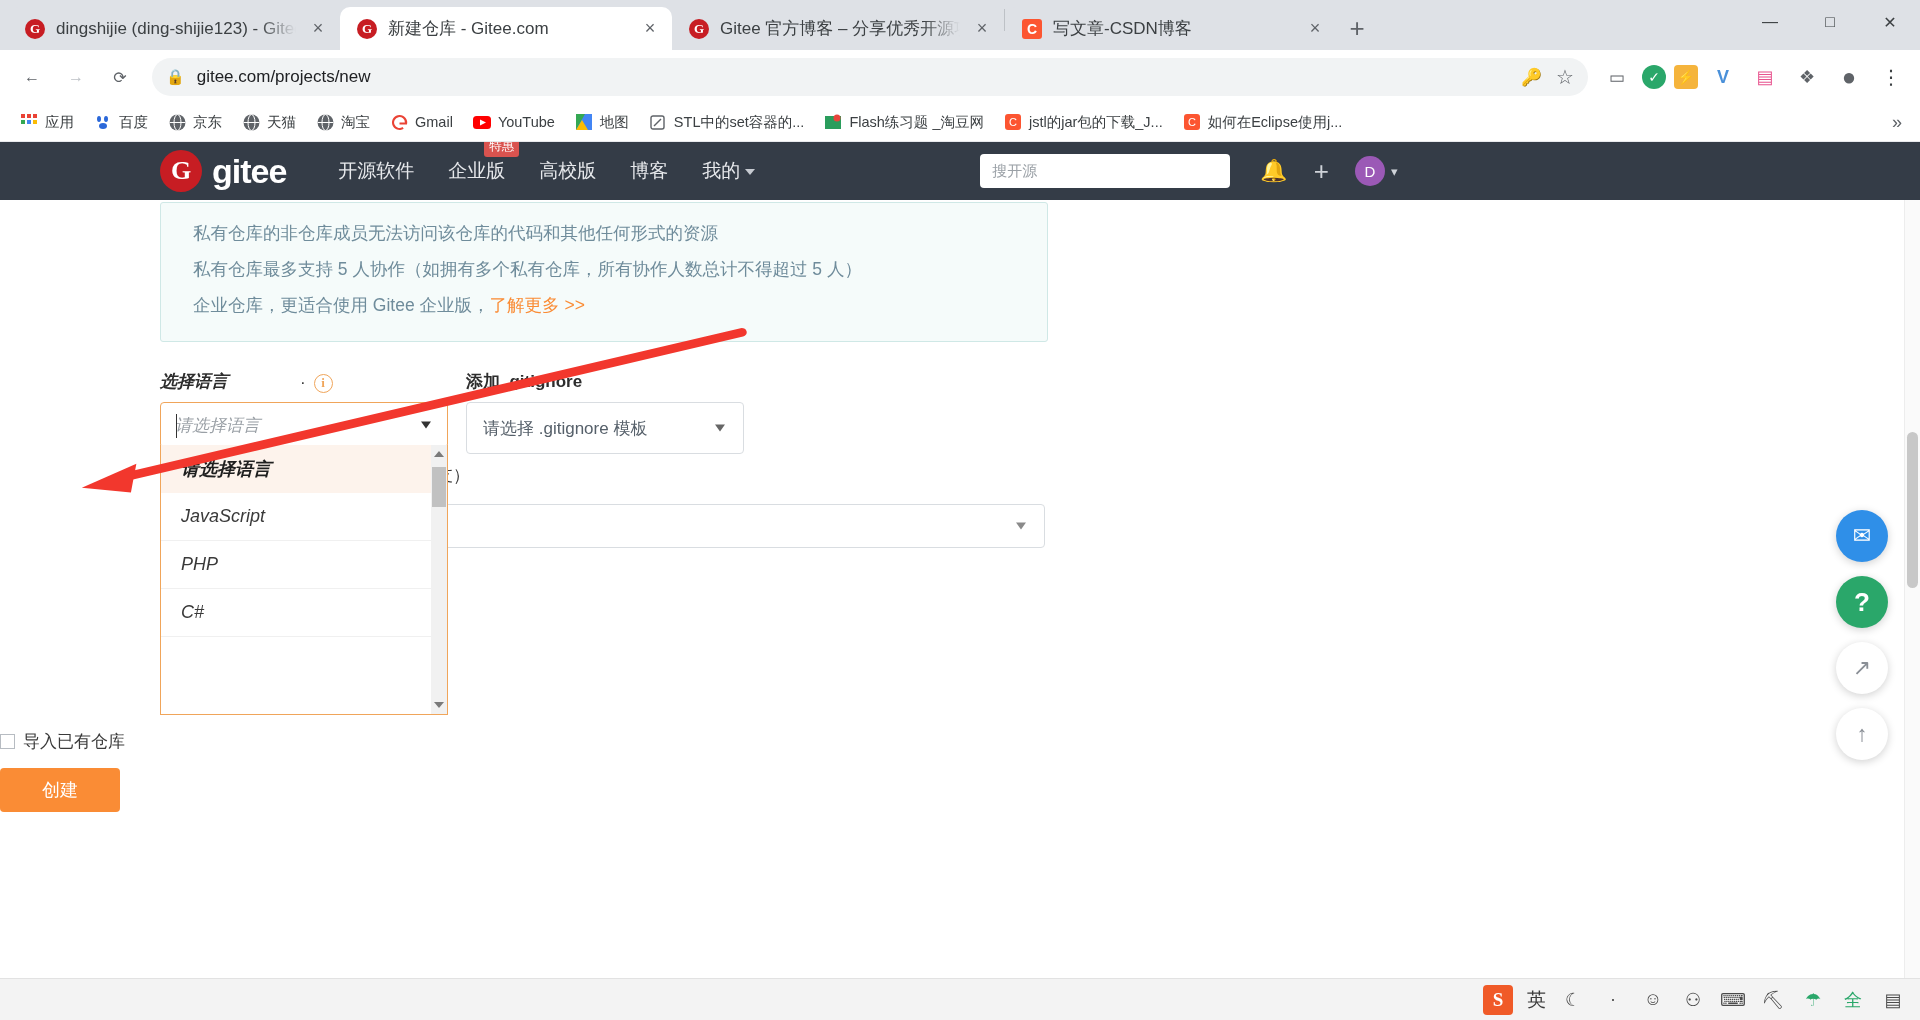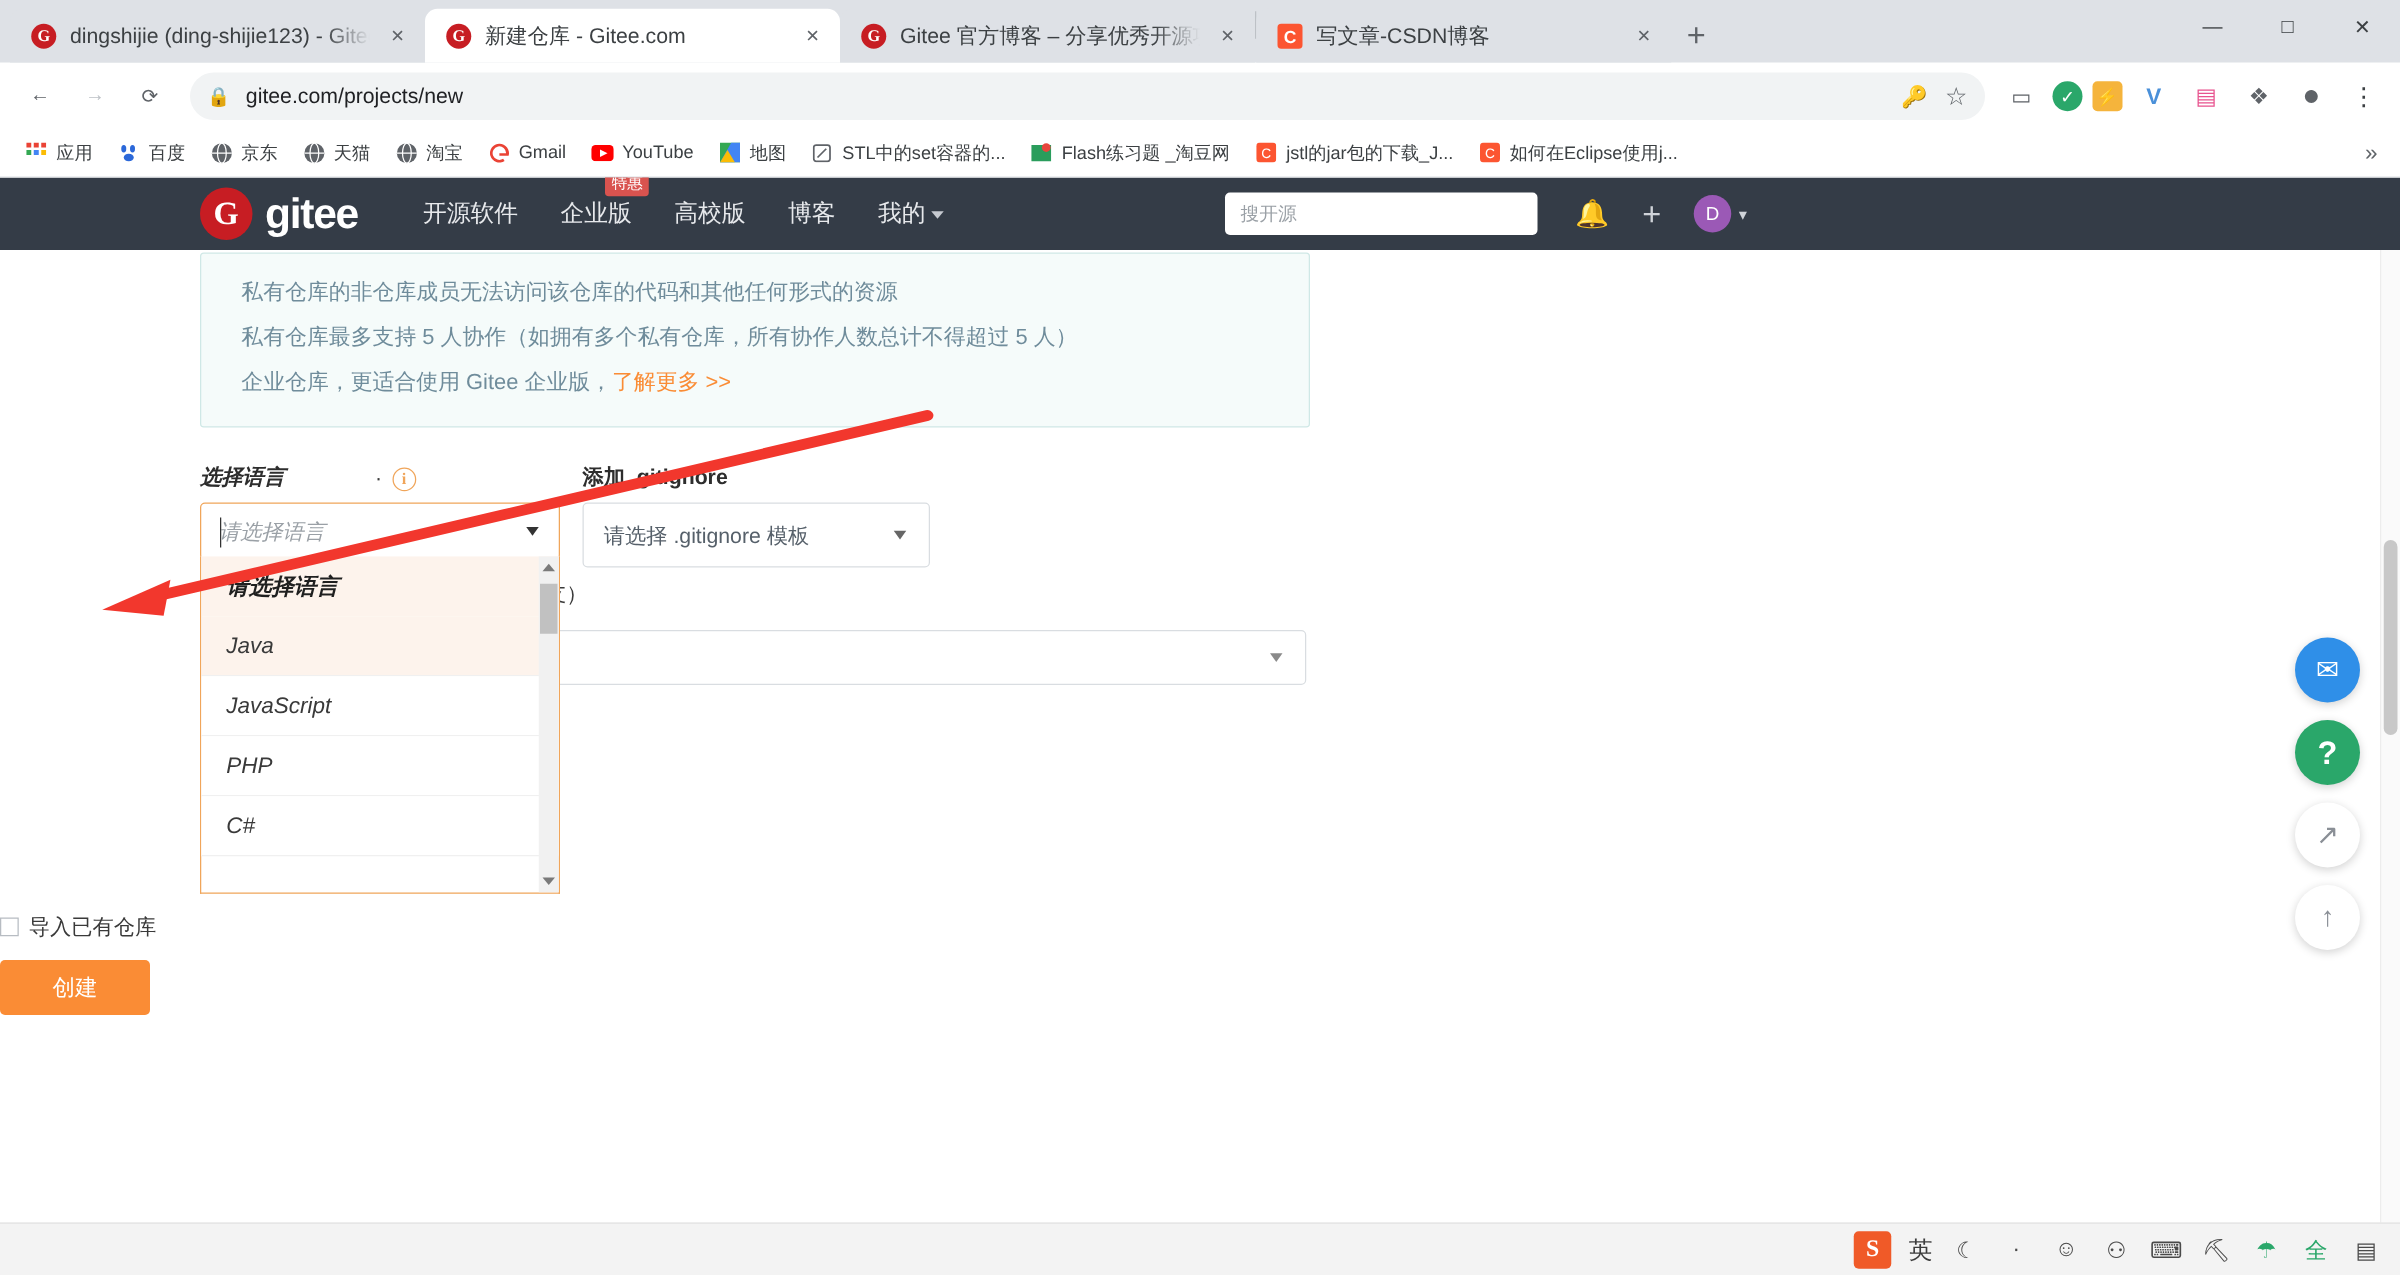--- a/index.html
+++ b/index.html
@@ -613,21 +613,20 @@
           <div class="field-label">选择语言</div>
           <div class="select-box focused">
             <span class="caret-bar"></span>
             <span>请选择语言</span>
             <span class="scaret"></span>
           </div>
 
           <div class="dropdown">
             <div class="dd-inner">
               <div class="dd-item header">请选择语言</div>
-              <div class="dd-item hl">Java</div>
               <div class="dd-item">JavaScript</div>
               <div class="dd-item">PHP</div>
               <div class="dd-item">C#</div>
 
               <div class="dd-scrollbar">
                 <div class="dd-arrow-up">
                     <span class="tri-up"></span>
                   </div>
                 <div class="dd-thumb"></div>
                 <div class="dd-arrow-down">

